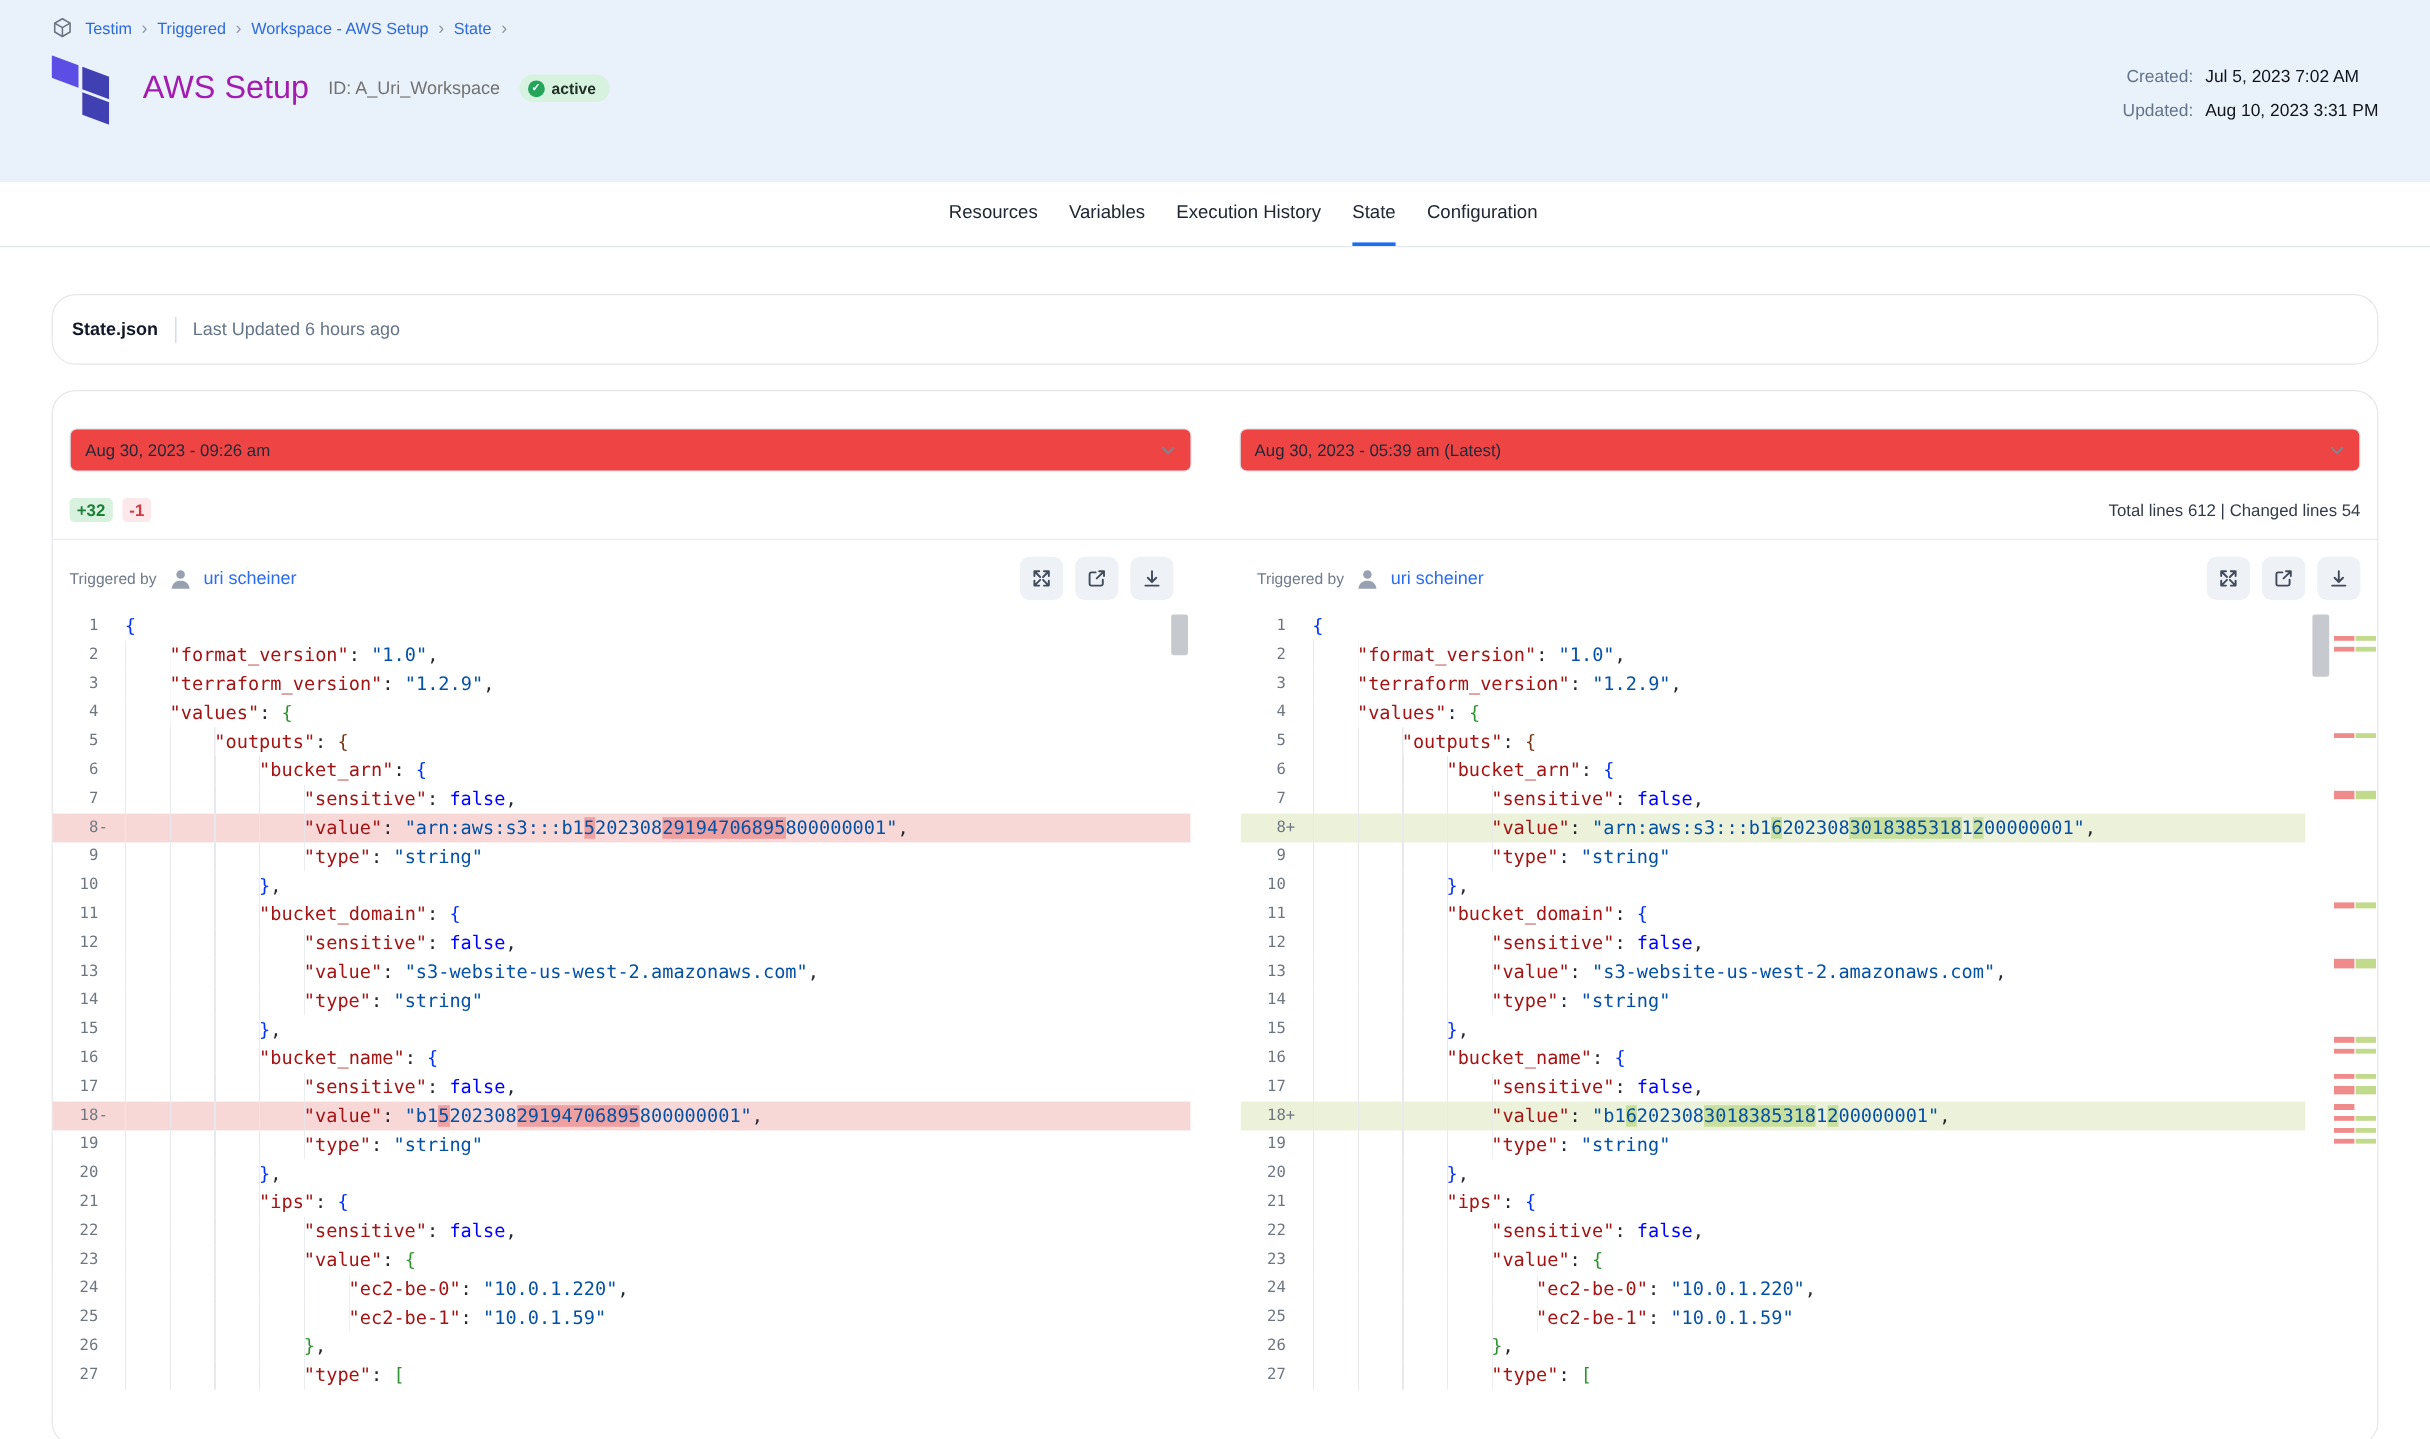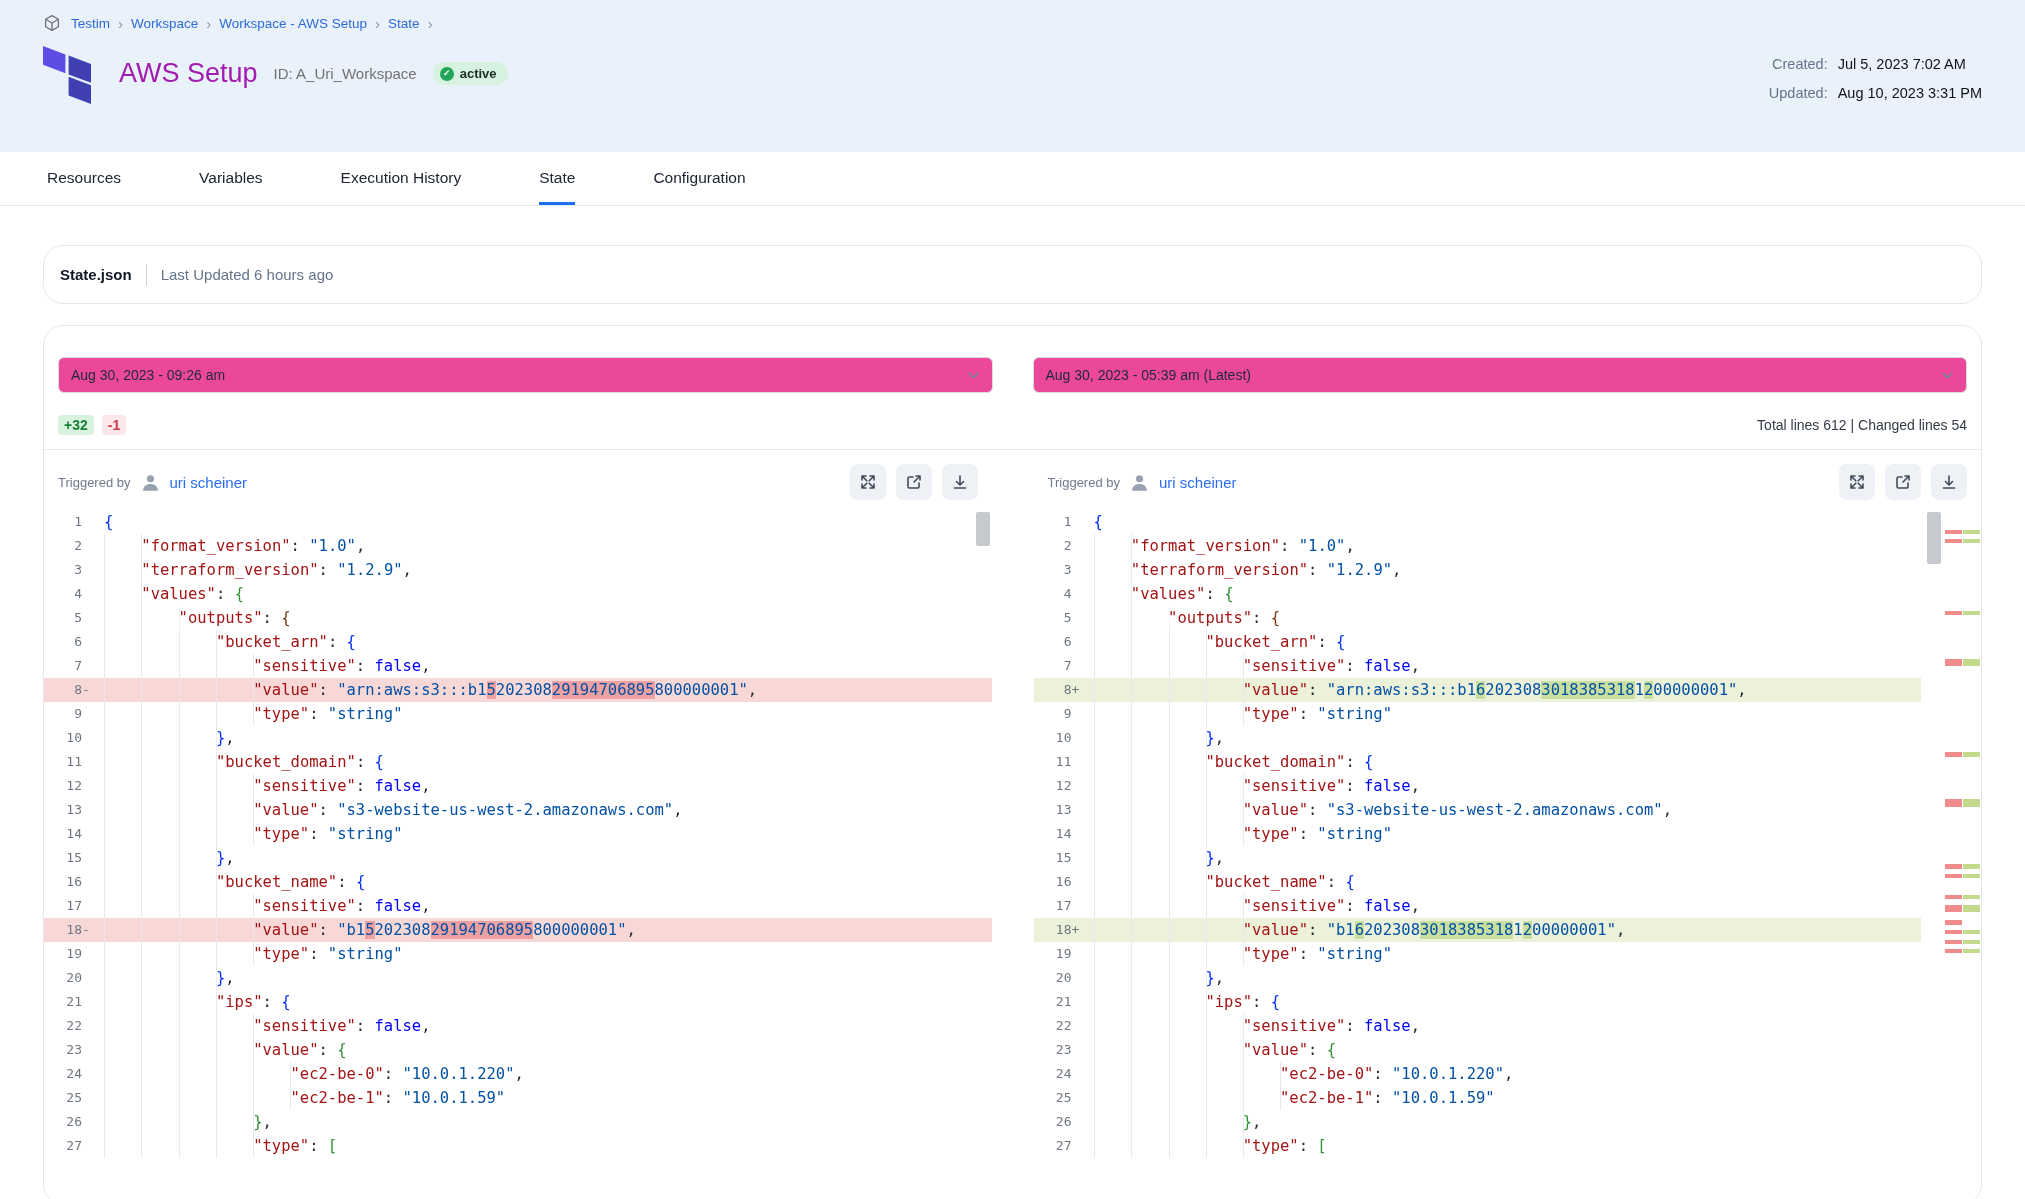--- a/index.html
+++ b/index.html
@@ -22,37 +22,37 @@
            border-radius:12px; padding:4px 11px 4px 7px; font-size:13px; font-weight:600; color:#203026; }
   .badge-dot { width:14px; height:14px; border-radius:50%; background:#23a55a; display:flex;
                align-items:center; justify-content:center; color:#fff; font-size:9px; line-height:1; }
   .meta { margin-left:auto; display:grid; grid-template-columns:auto auto; column-gap:10px; row-gap:13px;
           font-size:14.5px; margin-top:12px; }
   .meta .lbl { color:#64748b; text-align:right; }
   .meta .val { color:#10141b; }
 
   
   .tabbar { height:54px; background:#fff; border-bottom:1px solid #e4e7eb; padding-left:47px;
-            display:flex; gap:78px; }
+            display:flex; gap:26px;justify-content:center; }
   .tab { font-size:15.5px; color:#202733; display:flex; align-items:center; cursor:pointer;
          border-bottom:3px solid transparent; padding-top:2px; }
   .tab.active { border-bottom-color:#1f6ef2; }
 
   
   .content { padding:0 43px; }
   .card { background:#fff; border:1px solid #e5e7eb; border-radius:20px; }
   .file-card { margin-top:39px; height:59px; display:flex; align-items:center; padding:0 16px; }
   .file-name { font-size:15px; font-weight:700; color:#111827; }
   .file-sep { width:1px; height:22px; background:#cbd5e1; margin:0 14px; }
   .file-updated { font-size:15px; color:#64748b; }
 
   .main-card { margin-top:21px; height:880px; padding-top:16px; }
   .compare-label { font-size:15px; font-weight:700; color:#111827; padding:0 14px; margin-top:4px; display:block; }
   .select-row { display:grid; grid-template-columns:1fr 1fr; gap:40px; padding:0 14px; margin-top:15px; }
-  .select { height:36px; border:1px solid #d8dde3; border-radius:6px; background:#ec4899;
+  .select { height:36px; border:1px solid #d8dde3; border-radius:6px; background:#ef4444;
             display:flex; align-items:center; padding:0 12px; font-size:14px; color:#1f2937; cursor:pointer; }
   .select .chev { margin-left:auto; display:flex; }
 
   .summary-row { display:flex; align-items:center; padding:0 14px; margin-top:22px; }
   .chip { font-size:14px; font-weight:600; border-radius:4px; padding:2px 6px; }
   .chip.add { color:#1a7f37; background:#d9f2df; margin-right:8px; }
   .chip.del { color:#d03a45; background:#fce8ea; }
   .line-summary { margin-left:auto; font-size:14px; color:#333b47; }
 
   .hdivider { height:1px; background:#e8eaee; margin-top:14px; }
@@ -102,21 +102,21 @@
   <nav class="breadcrumb">
     <span class="crumb-icon">
       <svg width="18" height="18" viewBox="0 0 18 18" fill="none" stroke="#6b7280" stroke-width="1.3" stroke-linejoin="round">
         <path d="M9 1.6l6.4 3.7v7.4L9 16.4 2.6 12.7V5.3z"></path>
         <path d="M2.6 5.3L9 9l6.4-3.7M9 9v7.4"></path>
       </svg>
     </span>
 
   <a href="#">Testim</a>
       <span class="sep">›</span>
-      <a href="#">Workspace</a>
+      <a href="#">Triggered</a>
       <span class="sep">›</span>
       <a href="#">Workspace - AWS Setup</a>
       <span class="sep">›</span>
       <a href="#">State</a>
       <span class="sep">›</span>
     </nav>
 
   <div class="header-main">
     <span class="logo-wrap">
       <svg width="48" height="58" viewBox="0 0 45 72.5" preserveAspectRatio="none">

